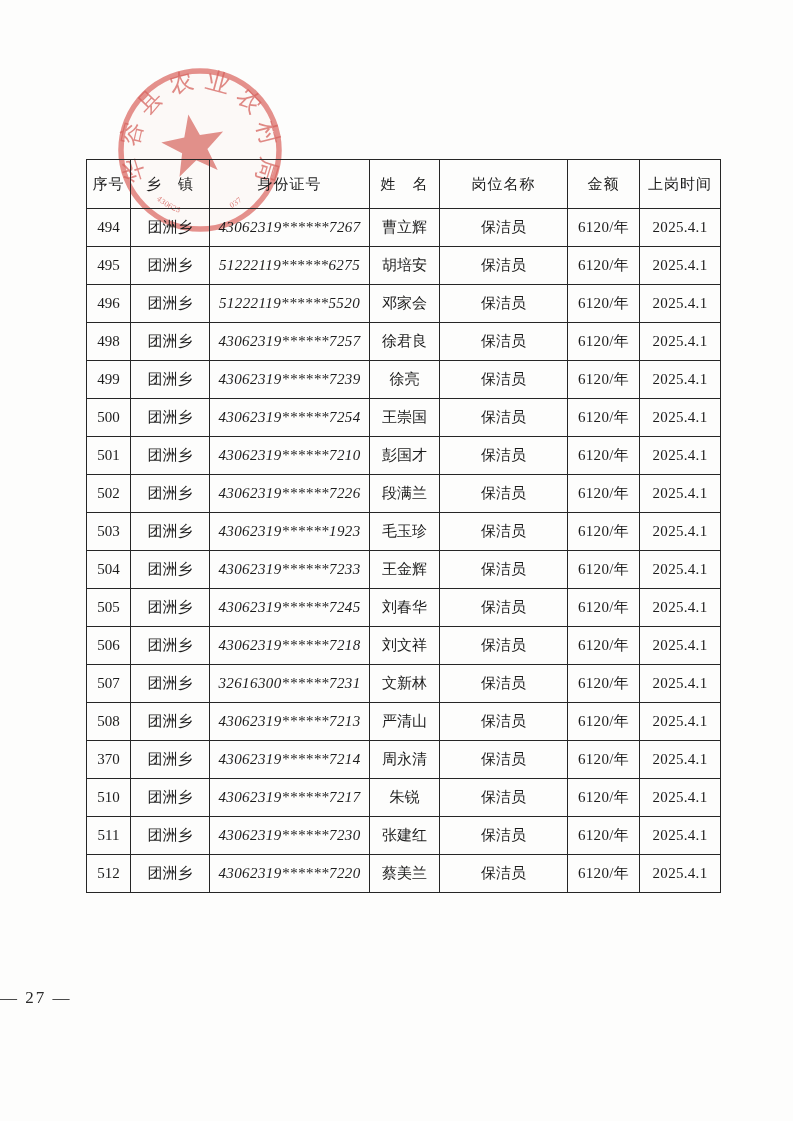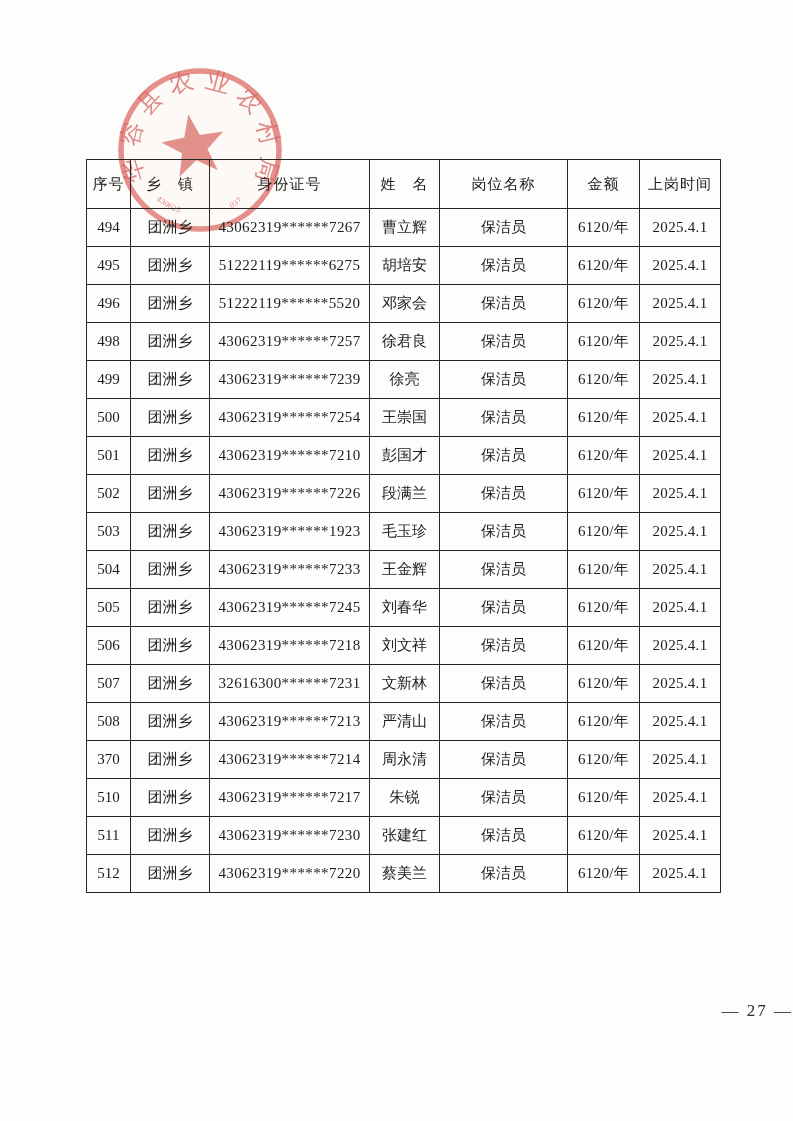--- a/index.html
+++ b/index.html
@@ -50,35 +50,35 @@
   }
   table.roster thead th {
     height: 48px;
     letter-spacing: 1px;
   }
   table.roster tbody td {
     height: 37px;
   }
   td.col-id {
     letter-spacing: 0.4px;
+    font-style: italic;
   }
   td.col-amount, td.col-date {
     letter-spacing: 0.3px;
   }
   
   .page-number {
     position: absolute;
     left: 0;
     top: 988px;
     width: 100%;
-    text-align: right;
+    text-align: left;
     font-size: 17px;
     color: #2a2a2a;
     letter-spacing: 2px;
-    margin-top: 13px;
   }
 </style>
 </head>
 <body>
 
 <div class="page">
 
   <svg class="seal" viewBox="0 0 168 168">
     <defs>
       <path id="sealArc" d="M 40.2 127.8 A 62 62 0 1 1 127.8 127.8" fill="none"></path>

